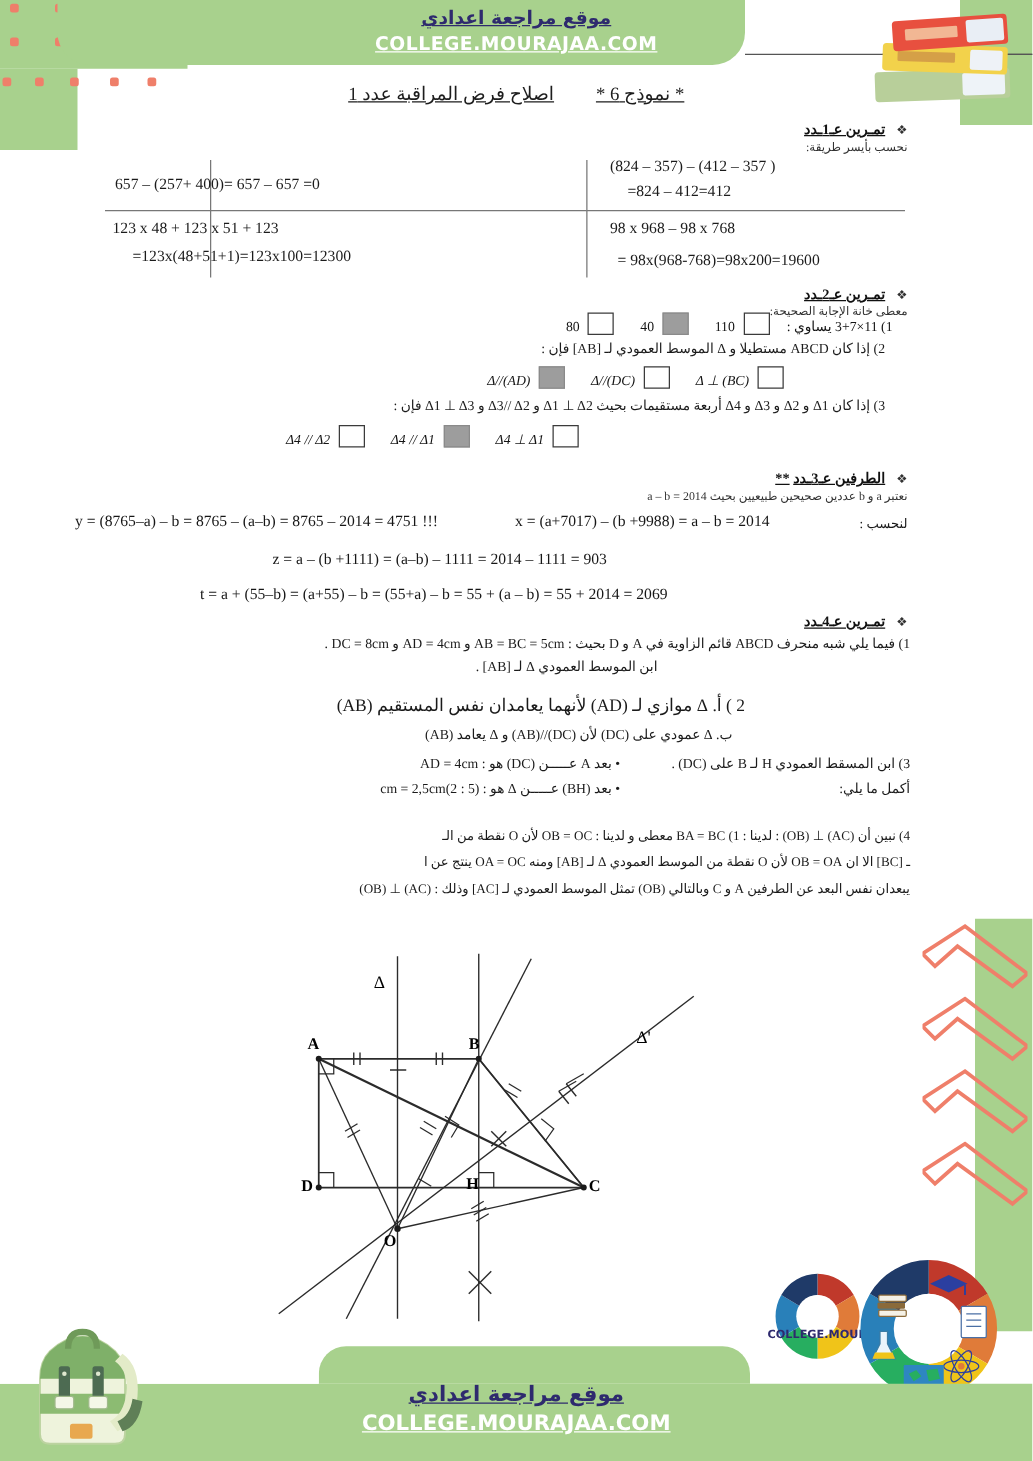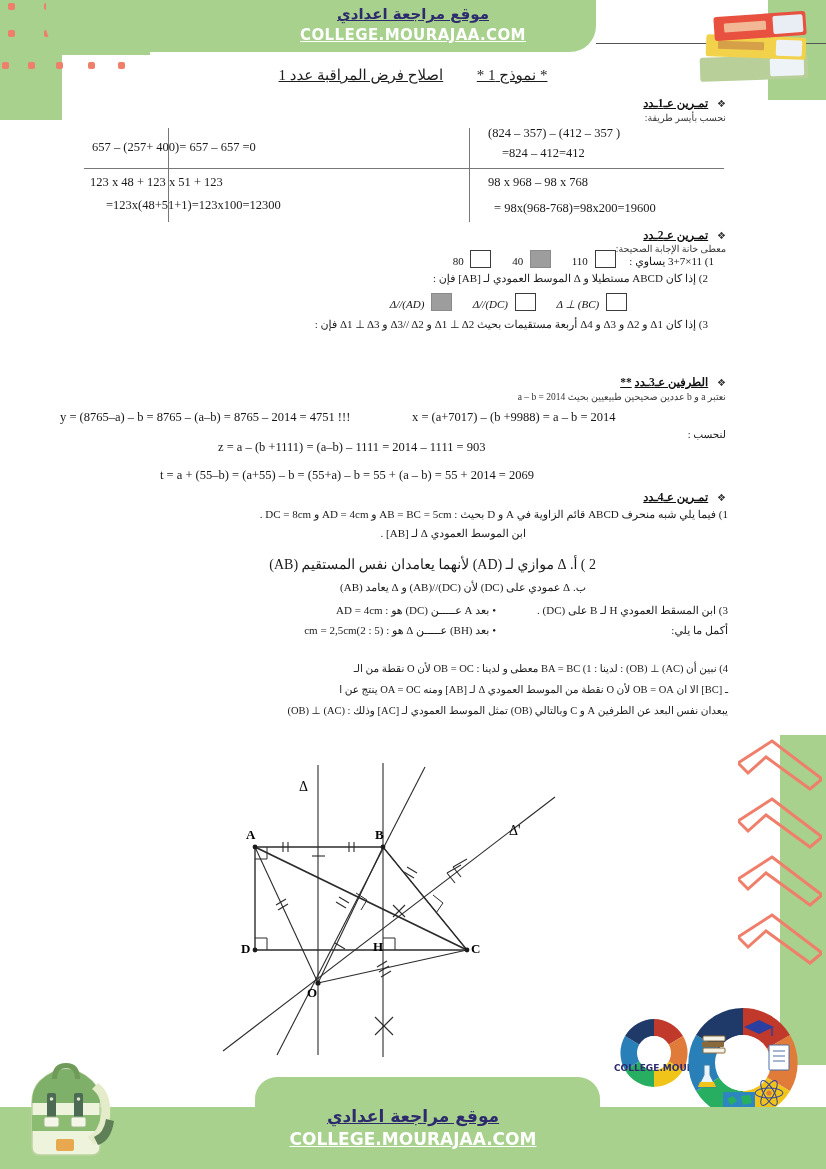--- a/index.html
+++ b/index.html
@@ -189,21 +189,21 @@
         <div class="pg"></div>
         <div class="lbl"></div>
       </div>
     <div class="book bk1">
         <div class="pg"></div>
         <div class="lbl"></div>
       </div>
   </div>
 
   <div class="doc-title">
-    <span class="u">* نموذج 1 *</span>
+    <span class="u">* نموذج 6 *</span>
     <span class="sp"></span>
     <span class="u">اصلاح فرض المراقبة عدد 1</span>
   </div>
 
   <div class="ex-head" style="right:100px;top:96px;">
     <span class="dia">❖</span>
     <span class="ttl">تمـرين عـ1ـدد</span>
   </div>
   <div class="ex-sub" style="right:100px;top:112px;">نحسب بأيسر طريقة:</div>
 
@@ -255,29 +255,43 @@
       <span class="cb"></span>
       <span class="mathi">Δ//(DC)</span>
     </span>
     <span class="opt">
       <span class="cb filled"></span>
       <span class="mathi">Δ//(AD)</span>
     </span>
   </div>
 
   <div class="arline" style="right:118px;top:318px;font-size:11px;">3) إذا كان Δ1 و Δ2 و Δ3 و Δ4 أربعة مستقيمات بحيث Δ1 ⊥ Δ2 و Δ3// Δ2 و Δ1 ⊥ Δ3 فإن :</div>
+  <div class="cbrow" style="right:352px;top:340px;">
+    <span class="opt">
+      <span class="cb"></span>
+      <span class="mathi">Δ4 ⊥ Δ1</span>
+    </span>
+    <span class="opt">
+      <span class="cb filled"></span>
+      <span class="mathi">Δ4 // Δ1</span>
+    </span>
+    <span class="opt">
+      <span class="cb"></span>
+      <span class="mathi">Δ4 // Δ2</span>
+    </span>
+  </div>
 
   <div class="ex-head" style="right:100px;top:375px;">
     <span class="dia">❖</span>
     <span class="ttl">الطرفين عـ3ـدد</span>
     <span class="ttl">**</span>
   </div>
   <div class="ex-sub" style="right:100px;top:391px;">نعتبر a و b عددين صحيحين طبيعيين بحيث a – b = 2014</div>
 
-  <div class="arline" style="right:100px;top:412px;font-size:10.5px;margin-top:16px;">لنحسب :</div>
+  <div class="arline" style="right:100px;top:412px;font-size:10.5px;">لنحسب :</div>
   <div class="mline" style="left:412px;top:410px;">x = (a+7017) – (b +9988) = a – b = 2014</div>
   <div class="mline" style="left:60px;top:410px;">y = (8765–a) – b = 8765 – (a–b) = 8765 – 2014 = 4751    !!!</div>
   <div class="mline" style="left:218px;top:440px;">z = a – (b +1111) = (a–b) – 1111 = 2014 – 1111 = 903</div>
   <div class="mline" style="left:160px;top:468px;">t = a + (55–b) = (a+55) – b = (55+a) – b = 55 + (a – b) = 55 + 2014 = 2069</div>
 
   <div class="ex-head" style="right:100px;top:490px;">
     <span class="dia">❖</span>
     <span class="ttl">تمـرين عـ4ـدد</span>
   </div>
 

